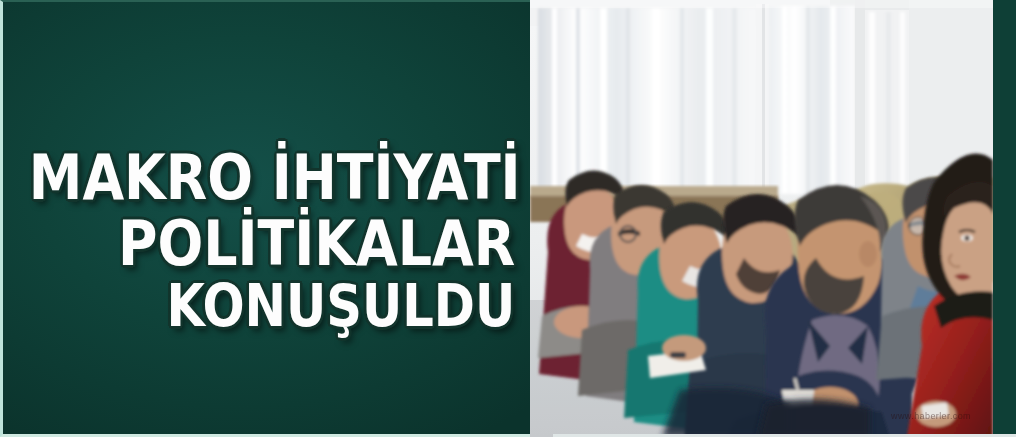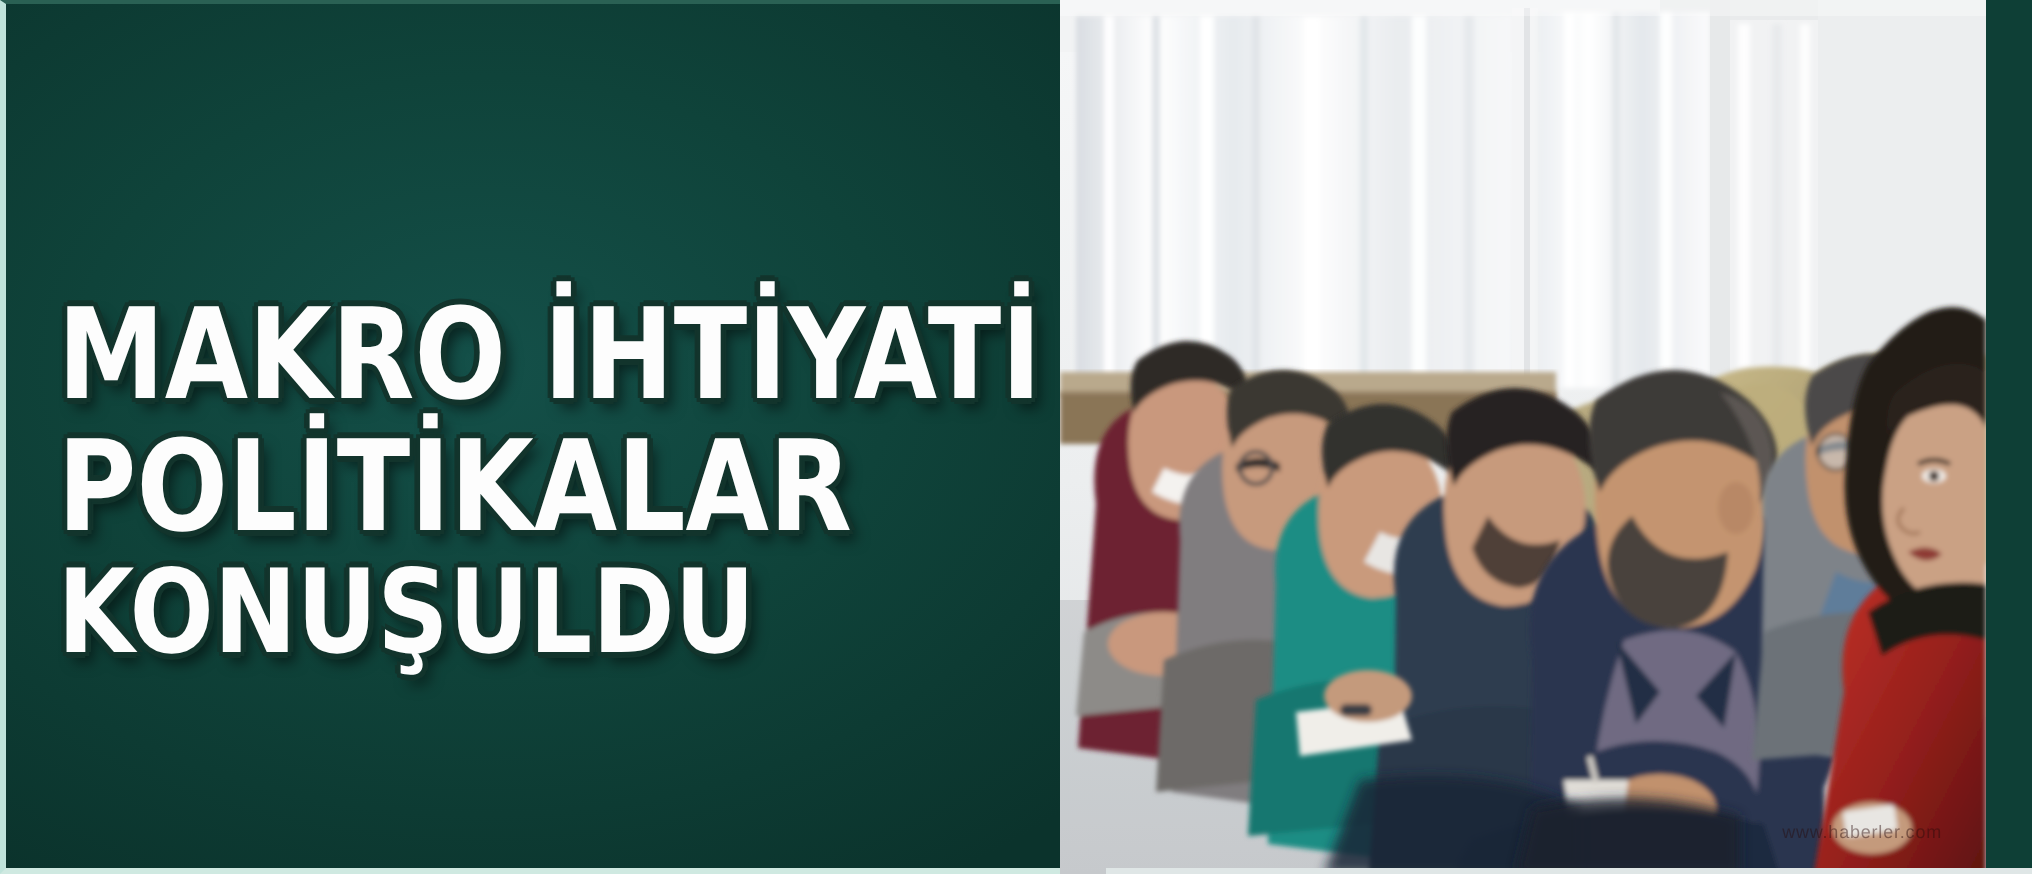--- a/index.html
+++ b/index.html
@@ -67,21 +67,21 @@
     line-height: 1;
     text-shadow: 1px 1px 0 rgba(0,0,0,0.35);
   }
 
   
   #headline {
     position: absolute;
     left: 13px;
     top: 145px;
     width: 512px;
-    text-align: left;
+    text-align: right;
     color: #ffffff;
   }
   .hl-line {
     font-family: "Liberation Sans Narrow", "DejaVu Sans Condensed", "Liberation Sans", sans-serif;
     font-weight: 700;
     font-size: 62px;
     line-height: 0.98;
     letter-spacing: 0px;
     white-space: nowrap;
     color: #fdfdfd;

